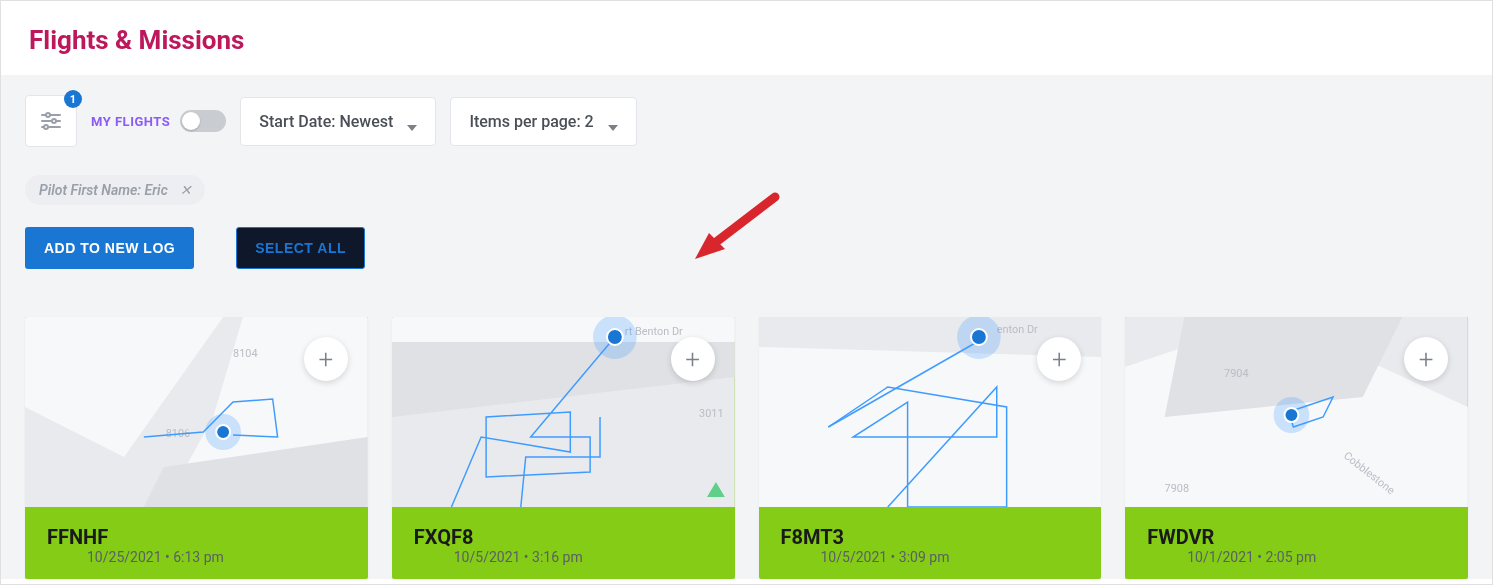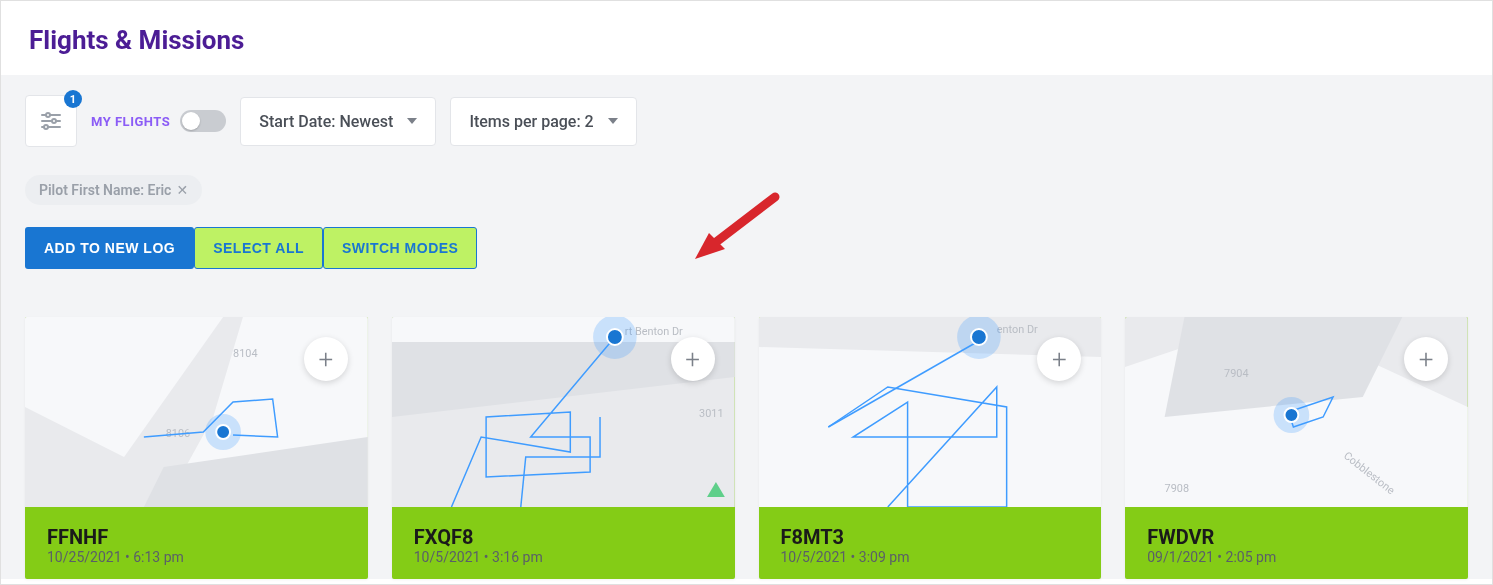--- a/index.html
+++ b/index.html
@@ -11,21 +11,21 @@
     overflow: hidden;
     border: 1px solid #e0e0e0;
   }
   .header {
     padding: 24px 28px 20px 28px;
     background: #fff;
   }
   .page-title {
     font-size: 26px;
     font-weight: 700;
-    color: #4c1d95;
+    color: #be185d;
   }
   .toolbar-area {
     background: #f3f4f6;
     padding: 20px 24px 24px 24px;
   }
   .filters-row {
     display: flex;
     align-items: center;
     gap: 14px;
     margin-bottom: 28px;
@@ -86,78 +86,80 @@
     background: #fff;
     border-radius: 50%;
     box-shadow: 0 1px 2px rgba(0,0,0,0.2);
   }
   .select-pill {
     background: #fff;
     border: 1px solid #e3e5e9;
     border-radius: 4px;
     padding: 14px 18px;
     display: flex;
-    align-items: center;
+    align-items: flex-end;
     gap: 14px;
     font-size: 16px;
     font-weight: 500;
     color: #4a4f57;
     cursor: pointer;
   }
   .chevron-down {
     width: 0;
     height: 0;
     border-left: 5px solid transparent;
     border-right: 5px solid transparent;
     border-top: 6px solid #7b8089;
   }
   .chip-row {
     margin-bottom: 22px;
   }
   .filter-chip {
     display: inline-flex;
     align-items: center;
-    gap: 5px;
+    gap: 12px;
     background: #eceef1;
     border-radius: 18px;
     padding: 7px 14px;
     font-size: 14px;
     font-weight: 600;
     color: #9aa0a9;
     cursor: pointer;
+    font-style: italic;
   }
   .chip-x {
     font-size: 14px;
     color: #9aa0a9;
     font-weight: 400;
   }
   .actions-row {
     display: flex;
     align-items: center;
-    gap: 0;
+    gap: 14px;
     position: relative;
   }
   .btn {
     border-radius: 3px;
     padding: 12px 18px;
     font-size: 14px;
     font-weight: 700;
     letter-spacing: 0.5px;
     text-transform: uppercase;
     cursor: pointer;
     border: 1.5px solid transparent;
   }
   .btn-primary {
     background: #1976d2;
     color: #fff;
   }
   .btn-outline {
-    background: #bef264;
+    background: #0f172a;
     color: #1976d2;
     border: 1.5px solid #1976d2;
+    margin-left: 28px;
   }
   .arrow-annotation {
     position: absolute;
     left: 660px;
     top: -38px;
     pointer-events: none;
   }
   .cards-row {
     display: flex;
     gap: 24px;
@@ -199,20 +201,21 @@
     padding: 18px 22px 14px 22px;
   }
   .card-title {
     font-size: 20px;
     font-weight: 700;
     color: #1a1a1a;
   }
   .card-meta {
     font-size: 14px;
     color: #5a5f68;
+    margin-left: 40px;
   }
   .map-svg { position:absolute; inset:0; width:100%; height:100%; }
 </style>
 </head>
 <body>
 
 <div class="header">
   <h1 class="page-title">Flights &amp; Missions</h1>
 </div>
 
@@ -251,21 +254,20 @@
   <div class="chip-row">
     <div class="filter-chip">
       <span>Pilot First Name: Eric</span>
       <span class="chip-x">✕</span>
     </div>
   </div>
 
   <div class="actions-row">
     <button class="btn btn-primary">ADD TO NEW LOG</button>
     <button class="btn btn-outline">SELECT ALL</button>
-    <button class="btn btn-outline">SWITCH MODES</button>
 
     <svg class="arrow-annotation" width="100" height="80" viewBox="0 0 100 80">
       <line x1="90" y1="8" x2="22" y2="60" stroke="#d8262c" stroke-width="9" stroke-linecap="round"></line>
       <polygon points="10,70 40,60 24,44" fill="#d8262c"></polygon>
     </svg>
   </div>
 </div>
 
 <div class="cards-row">
 
@@ -349,16 +351,16 @@
         <polyline points="165,95 210,80 200,100 170,110 165,95" fill="none" stroke="#3f9cff" stroke-width="1.5"></polyline>
         <circle cx="168" cy="98" r="18" fill="#3f9cff" opacity="0.25"></circle>
         <circle cx="168" cy="98" r="7" fill="#1976d2" stroke="#fff" stroke-width="2"></circle>
       </svg>
       <div class="plus-btn">
           <span>+</span>
         </div>
     </div>
     <div class="card-body">
       <div class="card-title">FWDVR</div>
-      <div class="card-meta"><span>09/1/2021</span> • <span>2:05 pm</span></div>
+      <div class="card-meta"><span>10/1/2021</span> • <span>2:05 pm</span></div>
     </div>
   </div>
 </div>
 
 </body></html>

